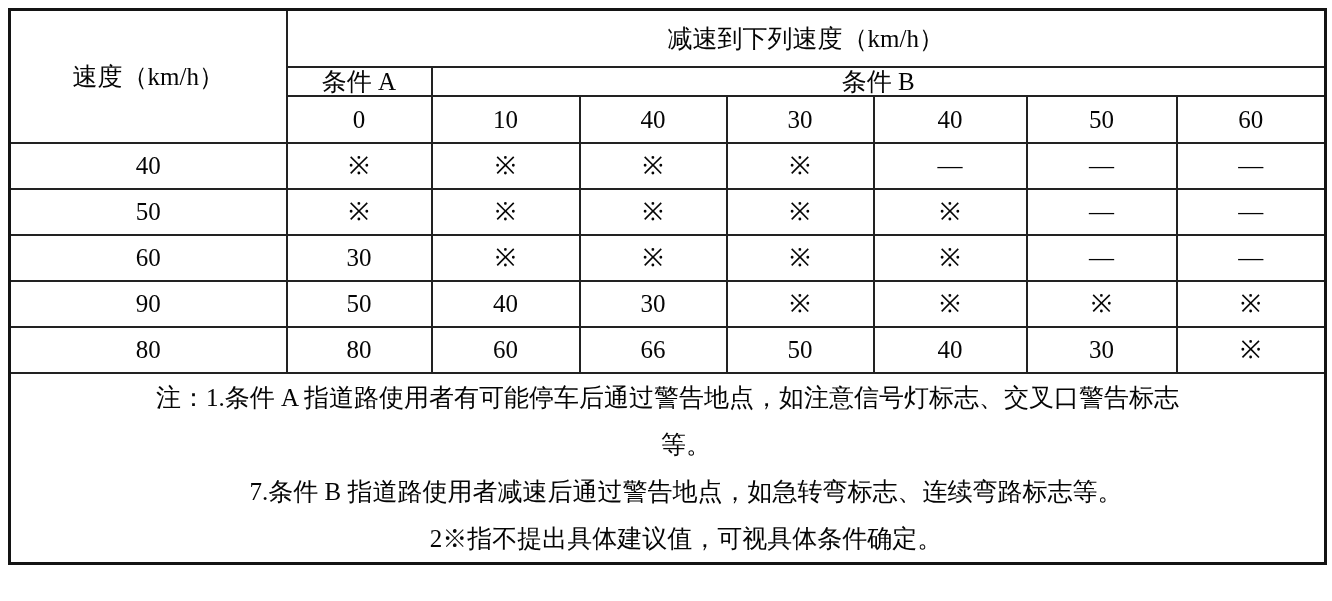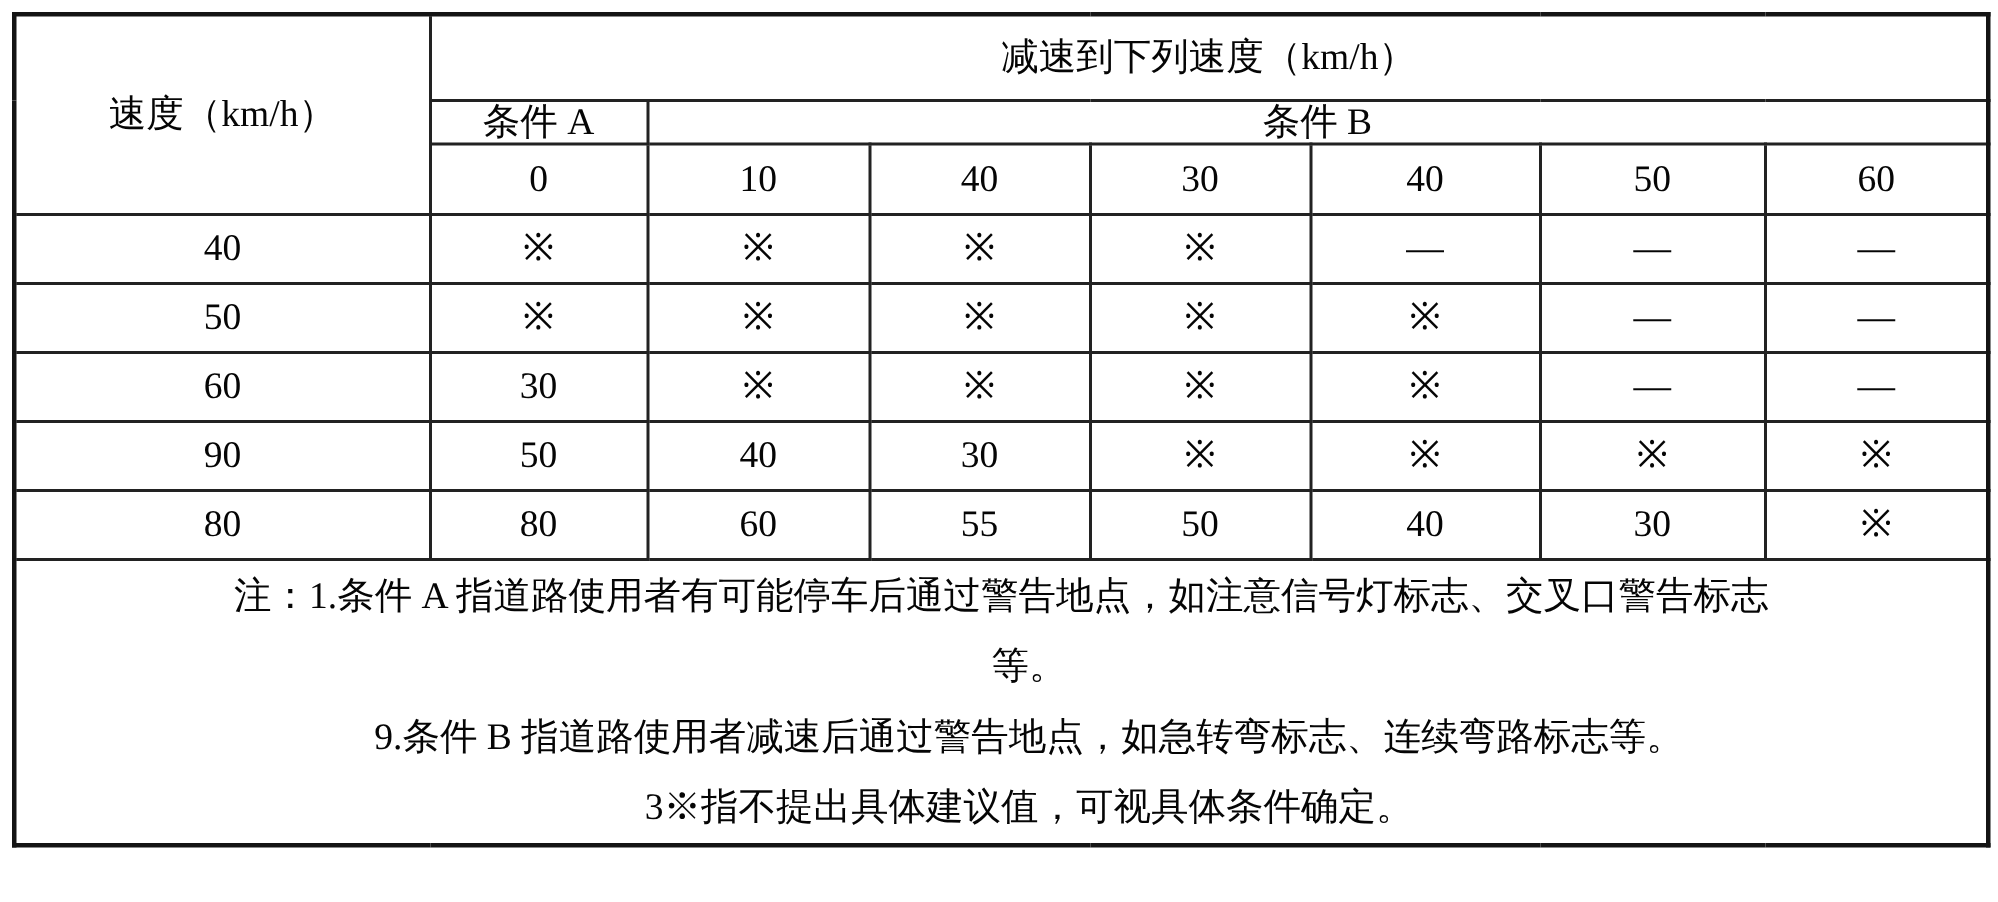--- a/index.html
+++ b/index.html
@@ -126,30 +126,30 @@
         <td>30</td>
         <td>※</td>
         <td>※</td>
         <td>※</td>
         <td>※</td>
       </tr>
       <tr class="drow">
         <th>80</th>
         <td>80</td>
         <td>60</td>
-        <td>55</td>
+        <td>66</td>
         <td>50</td>
         <td>40</td>
         <td>30</td>
         <td>※</td>
       </tr>
 
       <tr class="nrow">
         <td class="notes" colspan="8">
           <div class="note-line"><span>注：</span><span>1.条件 A 指道路使用者有可能停车后通过警告地点，如注意信号灯标志、交叉口警告标志</span></div>
           <div class="note-line cont">等。</div>
-          <div class="note-line cont">9.条件 B 指道路使用者减速后通过警告地点，如急转弯标志、连续弯路标志等。</div>
-          <div class="note-line cont">3※指不提出具体建议值，可视具体条件确定。</div>
+          <div class="note-line cont">7.条件 B 指道路使用者减速后通过警告地点，如急转弯标志、连续弯路标志等。</div>
+          <div class="note-line cont">2※指不提出具体建议值，可视具体条件确定。</div>
         </td>
       </tr>
     </tbody>
   </table>
 </div>
 
 </body></html>

